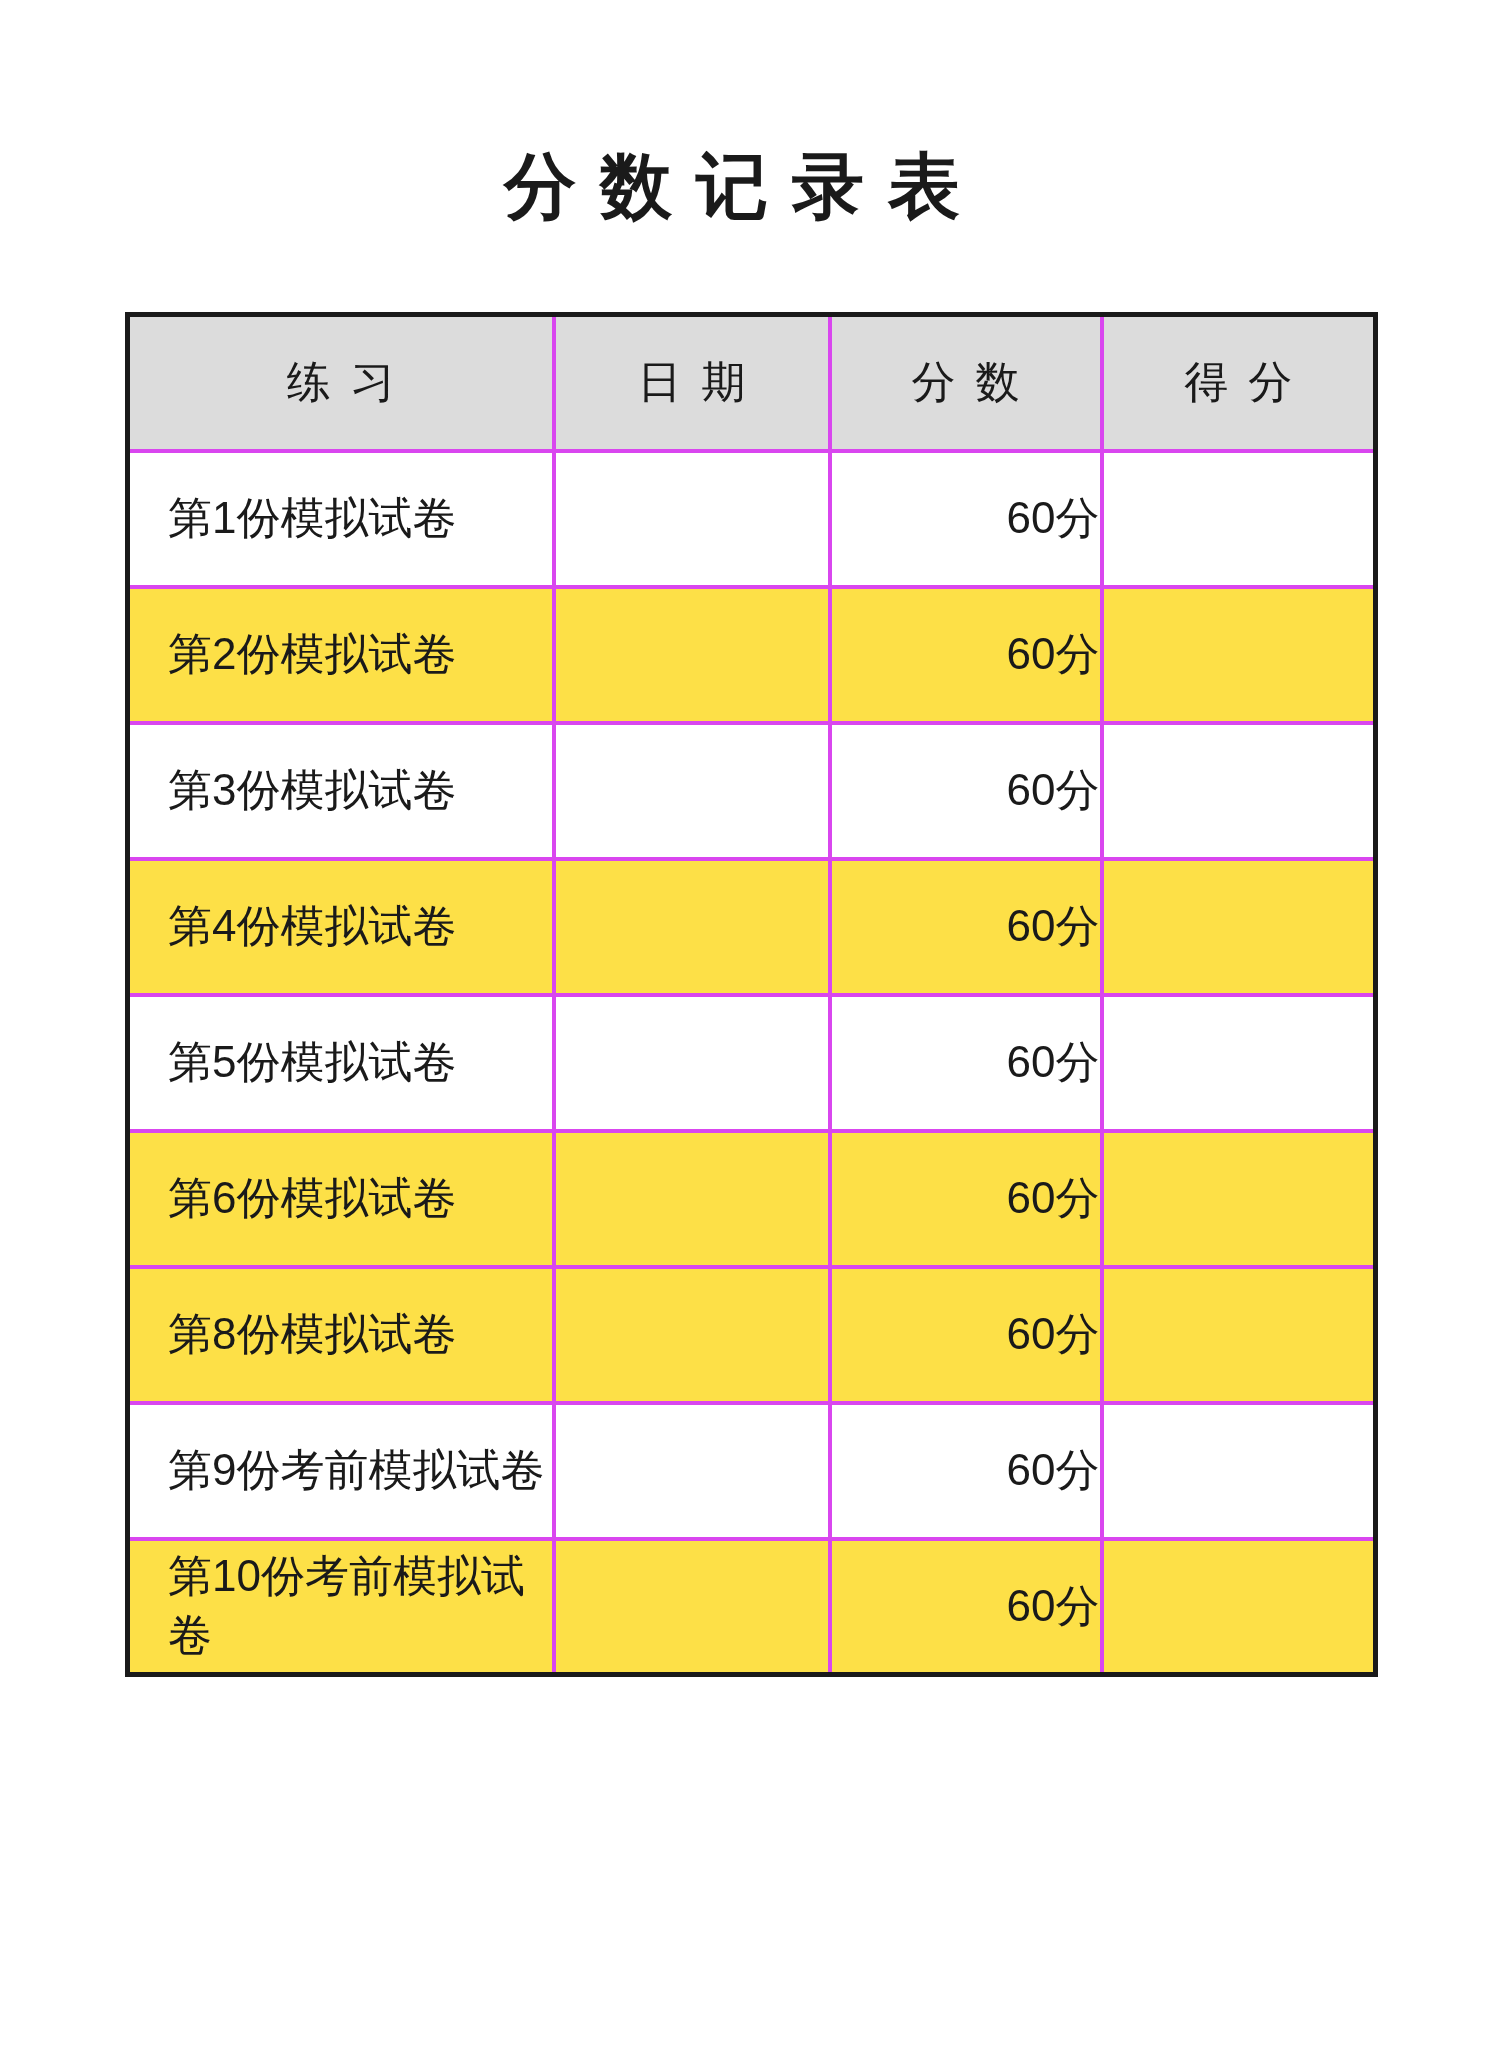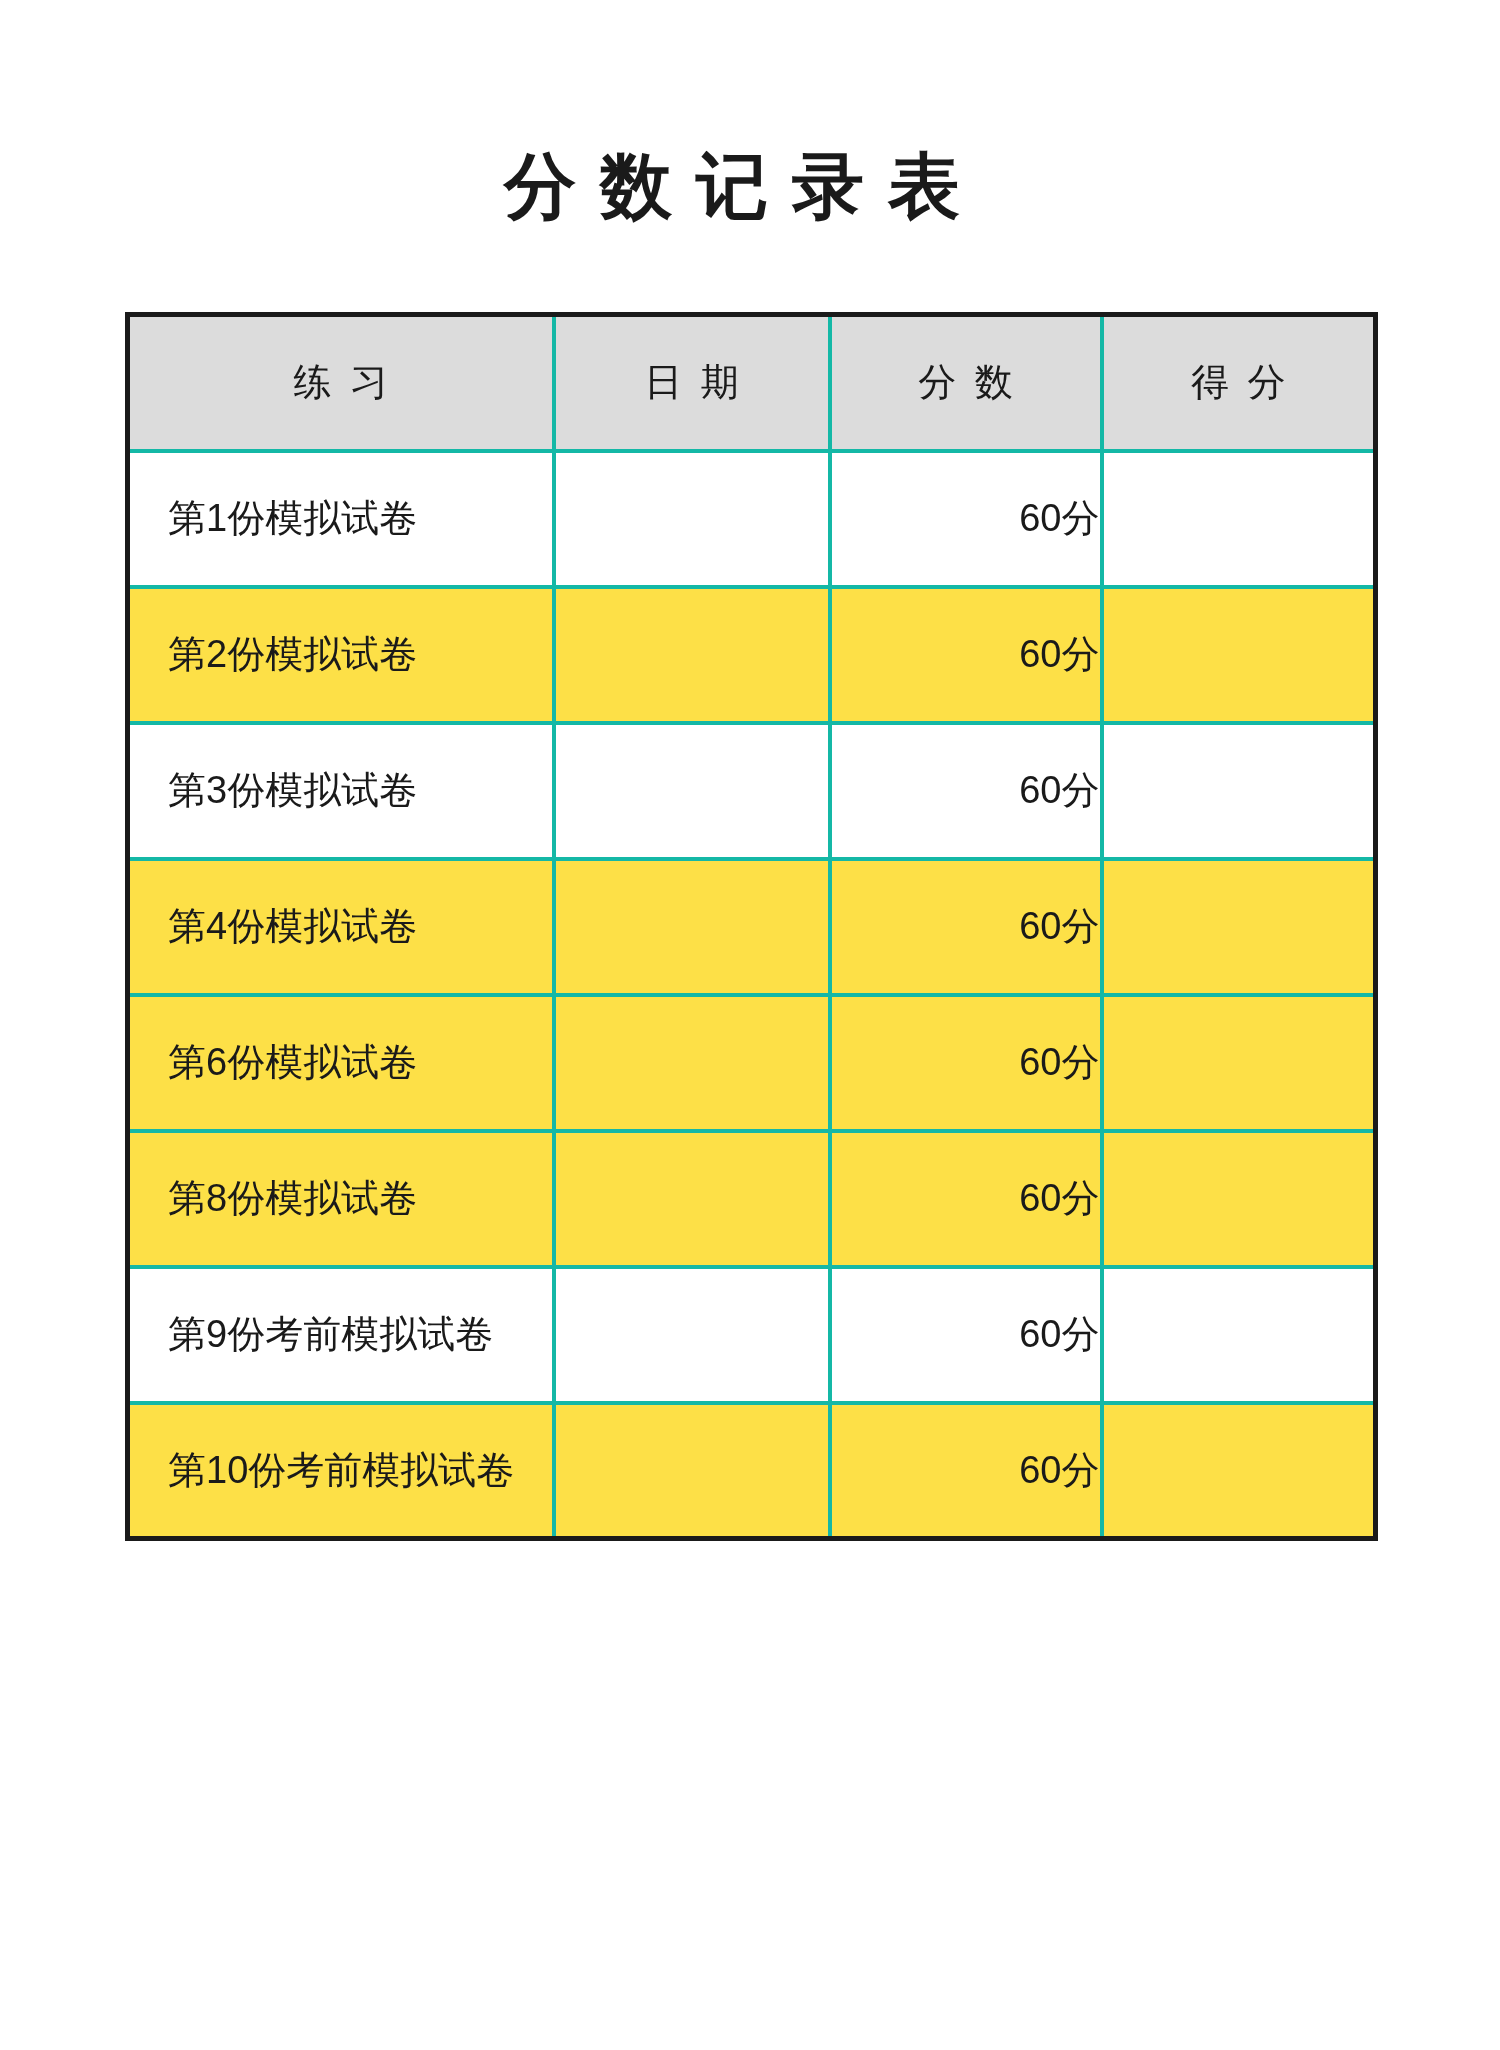--- a/index.html
+++ b/index.html
@@ -36,24 +36,24 @@
     width: 1248px;
     border-collapse: collapse;
     table-layout: fixed;
     border: 5px solid #1a1a1a;
   }
   col.col-exercise { width: 426px; }
   col.col-date     { width: 276px; }
   col.col-score    { width: 272px; }
   col.col-points   { width: 274px; }
   th, td {
-    border: 4px solid #14b8a6;
+    border: 4px solid #d946ef;
     height: 136px;
     box-sizing: border-box;
-    font-size: 38px;
+    font-size: 44px;
     font-weight: normal;
     vertical-align: middle;
     padding: 0;
     overflow: hidden;
   }
   tr.header-row th {
     background: #dcdcdc;
     text-align: center;
     word-spacing: 8px;
   }
@@ -106,20 +106,26 @@
       <td class="cell-date"></td>
       <td class="cell-score">60分</td>
       <td class="cell-points"></td>
     </tr>
     <tr class="row-odd">
       <td class="cell-exercise">第4份模拟试卷</td>
       <td class="cell-date"></td>
       <td class="cell-score">60分</td>
       <td class="cell-points"></td>
     </tr>
+    <tr class="row-even">
+      <td class="cell-exercise">第5份模拟试卷</td>
+      <td class="cell-date"></td>
+      <td class="cell-score">60分</td>
+      <td class="cell-points"></td>
+    </tr>
     <tr class="row-odd">
       <td class="cell-exercise">第6份模拟试卷</td>
       <td class="cell-date"></td>
       <td class="cell-score">60分</td>
       <td class="cell-points"></td>
     </tr>
     <tr class="row-odd">
       <td class="cell-exercise">第8份模拟试卷</td>
       <td class="cell-date"></td>
       <td class="cell-score">60分</td>

